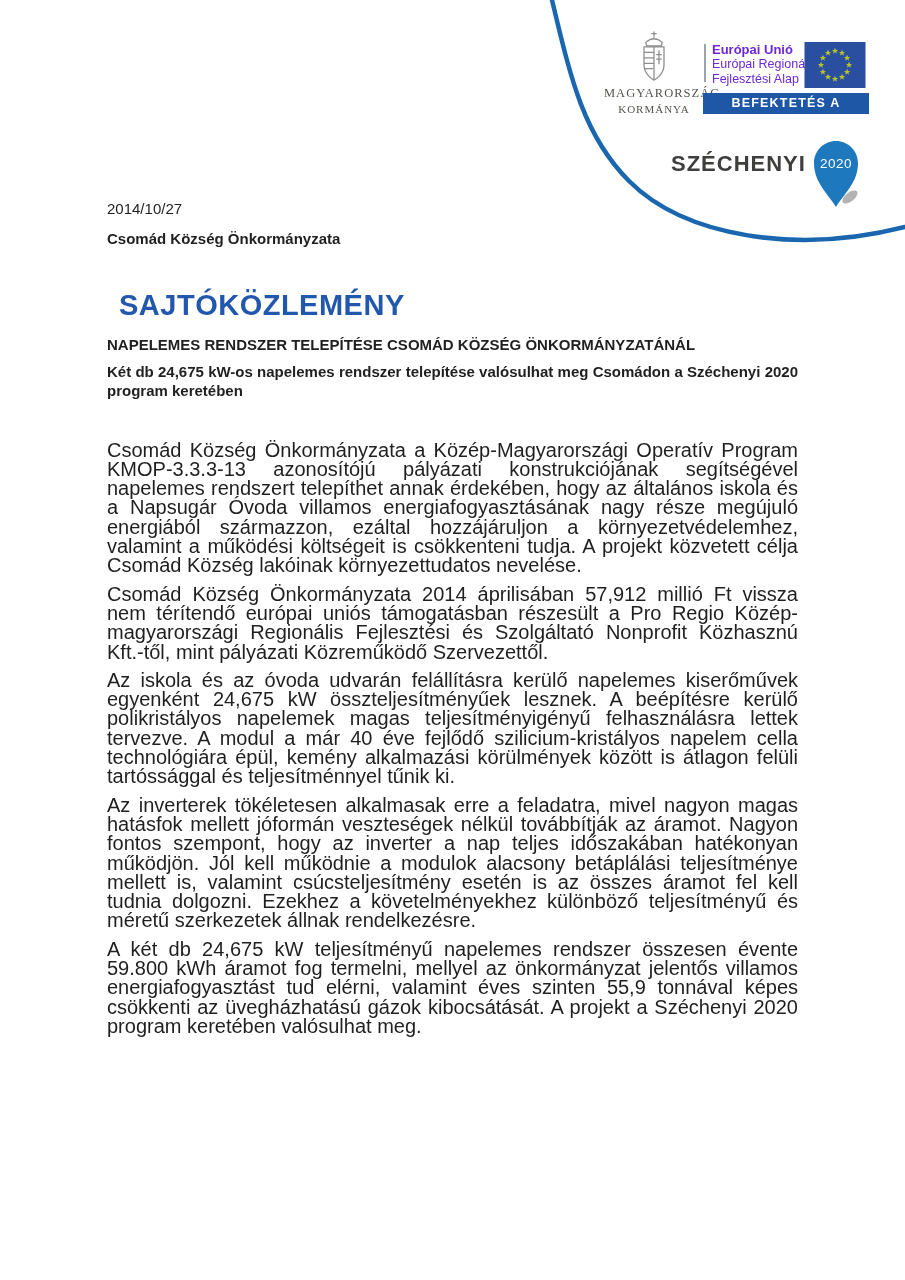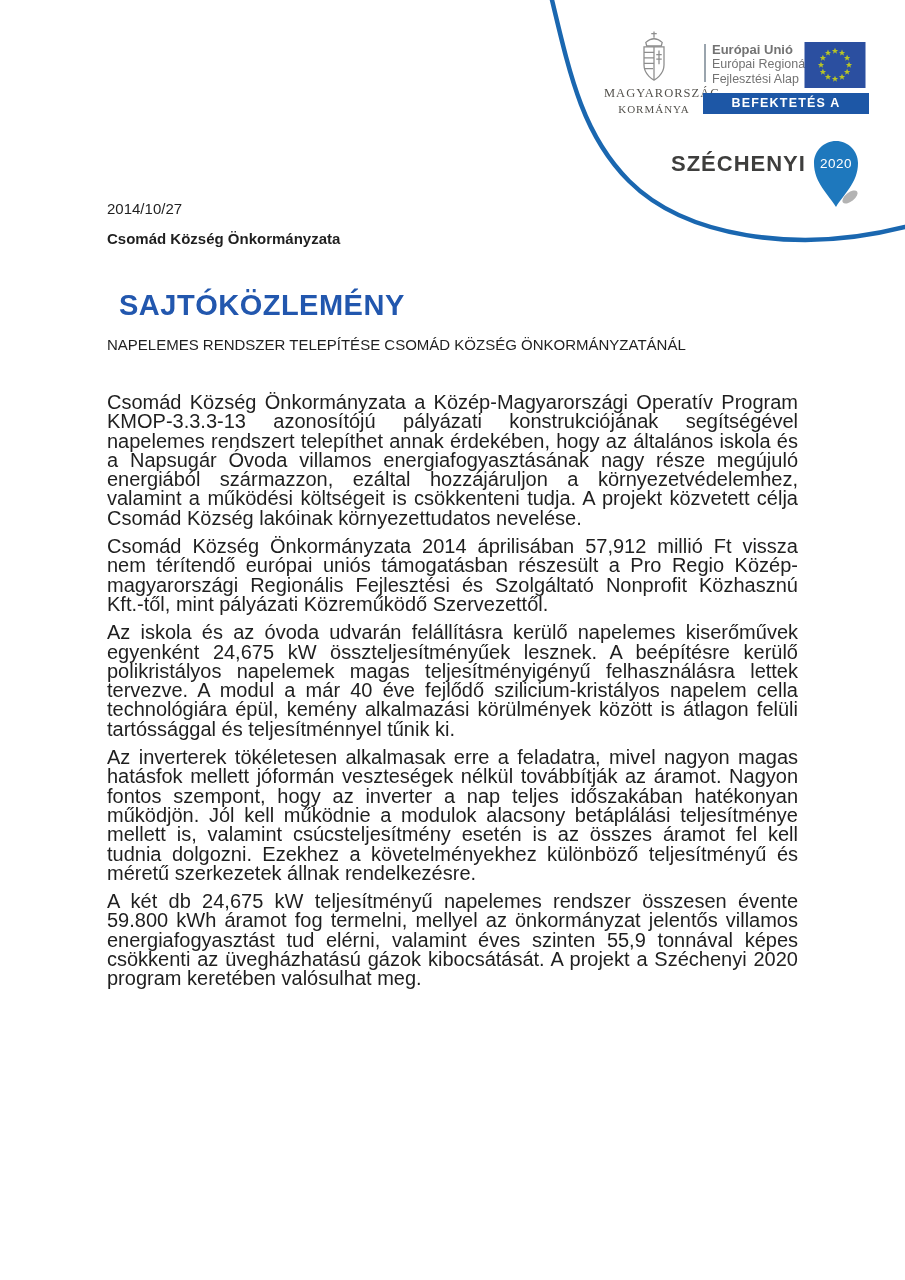--- a/index.html
+++ b/index.html
@@ -16,21 +16,21 @@
   .curve-svg{position:absolute;left:0;top:0;pointer-events:none;}
 
   
   .gov-logo{position:absolute;left:604px;top:28px;width:100px;text-align:center;}
   .gov-logo svg{display:block;margin:0 auto;}
   .gov-name{font-family:"Liberation Serif", serif;color:var(--gov-text,#54524d);letter-spacing:1px;margin-top:2px;}
   .gov-name .l1{font-size:12.5px;}
   .gov-name .l2{font-size:11px;margin-top:2px;}
 
   .eu-divider{position:absolute;left:704px;top:44px;width:2px;height:38px;background:#9aa4ad;}
-  .eu-text{position:absolute;left:712px;top:42px;color:#737373;font-size:12.5px;line-height:15px;}
+  .eu-text{position:absolute;left:712px;top:42px;color:#6d28d9;font-size:12.5px;line-height:15px;}
   .eu-text .b{font-weight:bold;font-size:13px;}
 
   .eu-flag{position:absolute;left:804px;top:42px;}
   .eu-banner{
     position:absolute;left:703px;top:93px;width:166px;height:21px;
     background:var(--banner-blue,#1d57a6);color:#ffffff;
     font-size:12.5px;font-weight:bold;letter-spacing:1.2px;
     text-align:center;line-height:21px;
   }
 
@@ -45,21 +45,21 @@
   }
 
   
   .content{position:relative;padding:200px 107px 0 107px;}
   .date{font-size:15px;margin:0 0 13px 0;}
   .org{font-size:15px;font-weight:bold;margin:0 0 42px 0;}
   .title{
     font-size:29px;font-weight:bold;color:var(--title-blue,#2257ae);
     letter-spacing:0.5px;margin:0 0 14px 12px;
   }
-  .headline{font-size:15px;font-weight:normal;margin:0 0 9px 0;}
+  .headline{font-size:15px;font-weight:bold;margin:0 0 9px 0;}
   .lead{
     font-size:15px;font-weight:bold;line-height:19.3px;
     text-align:justify;margin:0 0 40px 0;
   }
   .body-par{
     font-size:20px;line-height:19.3px;text-align:justify;
     margin:0 0 9px 0;
   }
 </style>
 </head>
@@ -131,20 +131,21 @@
     </div>
 
   </header>
 
   <main class="content">
     <p class="date">2014/10/27</p>
     <p class="org">Csomád Község Önkormányzata</p>
 
     <h1 class="title">SAJTÓKÖZLEMÉNY</h1>
     <h2 class="headline">NAPELEMES RENDSZER TELEPÍTÉSE CSOMÁD KÖZSÉG ÖNKORMÁNYZATÁNÁL</h2>
+    <p class="lead">Két db 24,675 kW-os napelemes rendszer telepítése valósulhat meg Csomádon a Széchenyi 2020 program keretében</p>
 
     <p class="body-par" style="margin-top:40px">Csomád Község Önkormányzata a Közép-Magyarországi Operatív Program KMOP-3.3.3-13 azonosítójú pályázati konstrukciójának segítségével napelemes rendszert telepíthet annak érdekében, hogy az általános iskola és a Napsugár Óvoda villamos energiafogyasztásának nagy része megújuló energiából származzon, ezáltal hozzájáruljon a környezetvédelemhez, valamint a működési költségeit is csökkenteni tudja. A projekt közvetett célja Csomád Község lakóinak környezettudatos nevelése.</p>
     <p class="body-par">Csomád Község Önkormányzata 2014 áprilisában 57,912 millió Ft vissza nem térítendő európai uniós támogatásban részesült a Pro Regio Közép-magyarországi Regionális Fejlesztési és Szolgáltató Nonprofit Közhasznú Kft.-től, mint pályázati Közreműködő Szervezettől.</p>
     <p class="body-par">Az iskola és az óvoda udvarán felállításra kerülő napelemes kiserőművek egyenként 24,675 kW összteljesítményűek lesznek. A beépítésre kerülő polikristályos napelemek magas teljesítményigényű felhasználásra lettek tervezve. A modul a már 40 éve fejlődő szilicium-kristályos napelem cella technológiára épül, kemény alkalmazási körülmények között is átlagon felüli tartóssággal és teljesítménnyel tűnik ki.</p>
     <p class="body-par">Az inverterek tökéletesen alkalmasak erre a feladatra, mivel nagyon magas hatásfok mellett jóformán veszteségek nélkül továbbítják az áramot. Nagyon fontos szempont, hogy az inverter a nap teljes időszakában hatékonyan működjön. Jól kell működnie a modulok alacsony betáplálási teljesítménye mellett is, valamint csúcsteljesítmény esetén is az összes áramot fel kell tudnia dolgozni. Ezekhez a követelményekhez különböző teljesítményű és méretű szerkezetek állnak rendelkezésre.</p>
     <p class="body-par">A két db 24,675 kW teljesítményű napelemes rendszer összesen évente 59.800 kWh áramot fog termelni, mellyel az önkormányzat jelentős villamos energiafogyasztást tud elérni, valamint éves szinten 55,9 tonnával képes csökkenti az üvegházhatású gázok kibocsátását. A projekt a Széchenyi 2020 program keretében valósulhat meg.</p>
   </main>
 
 </div>
 

